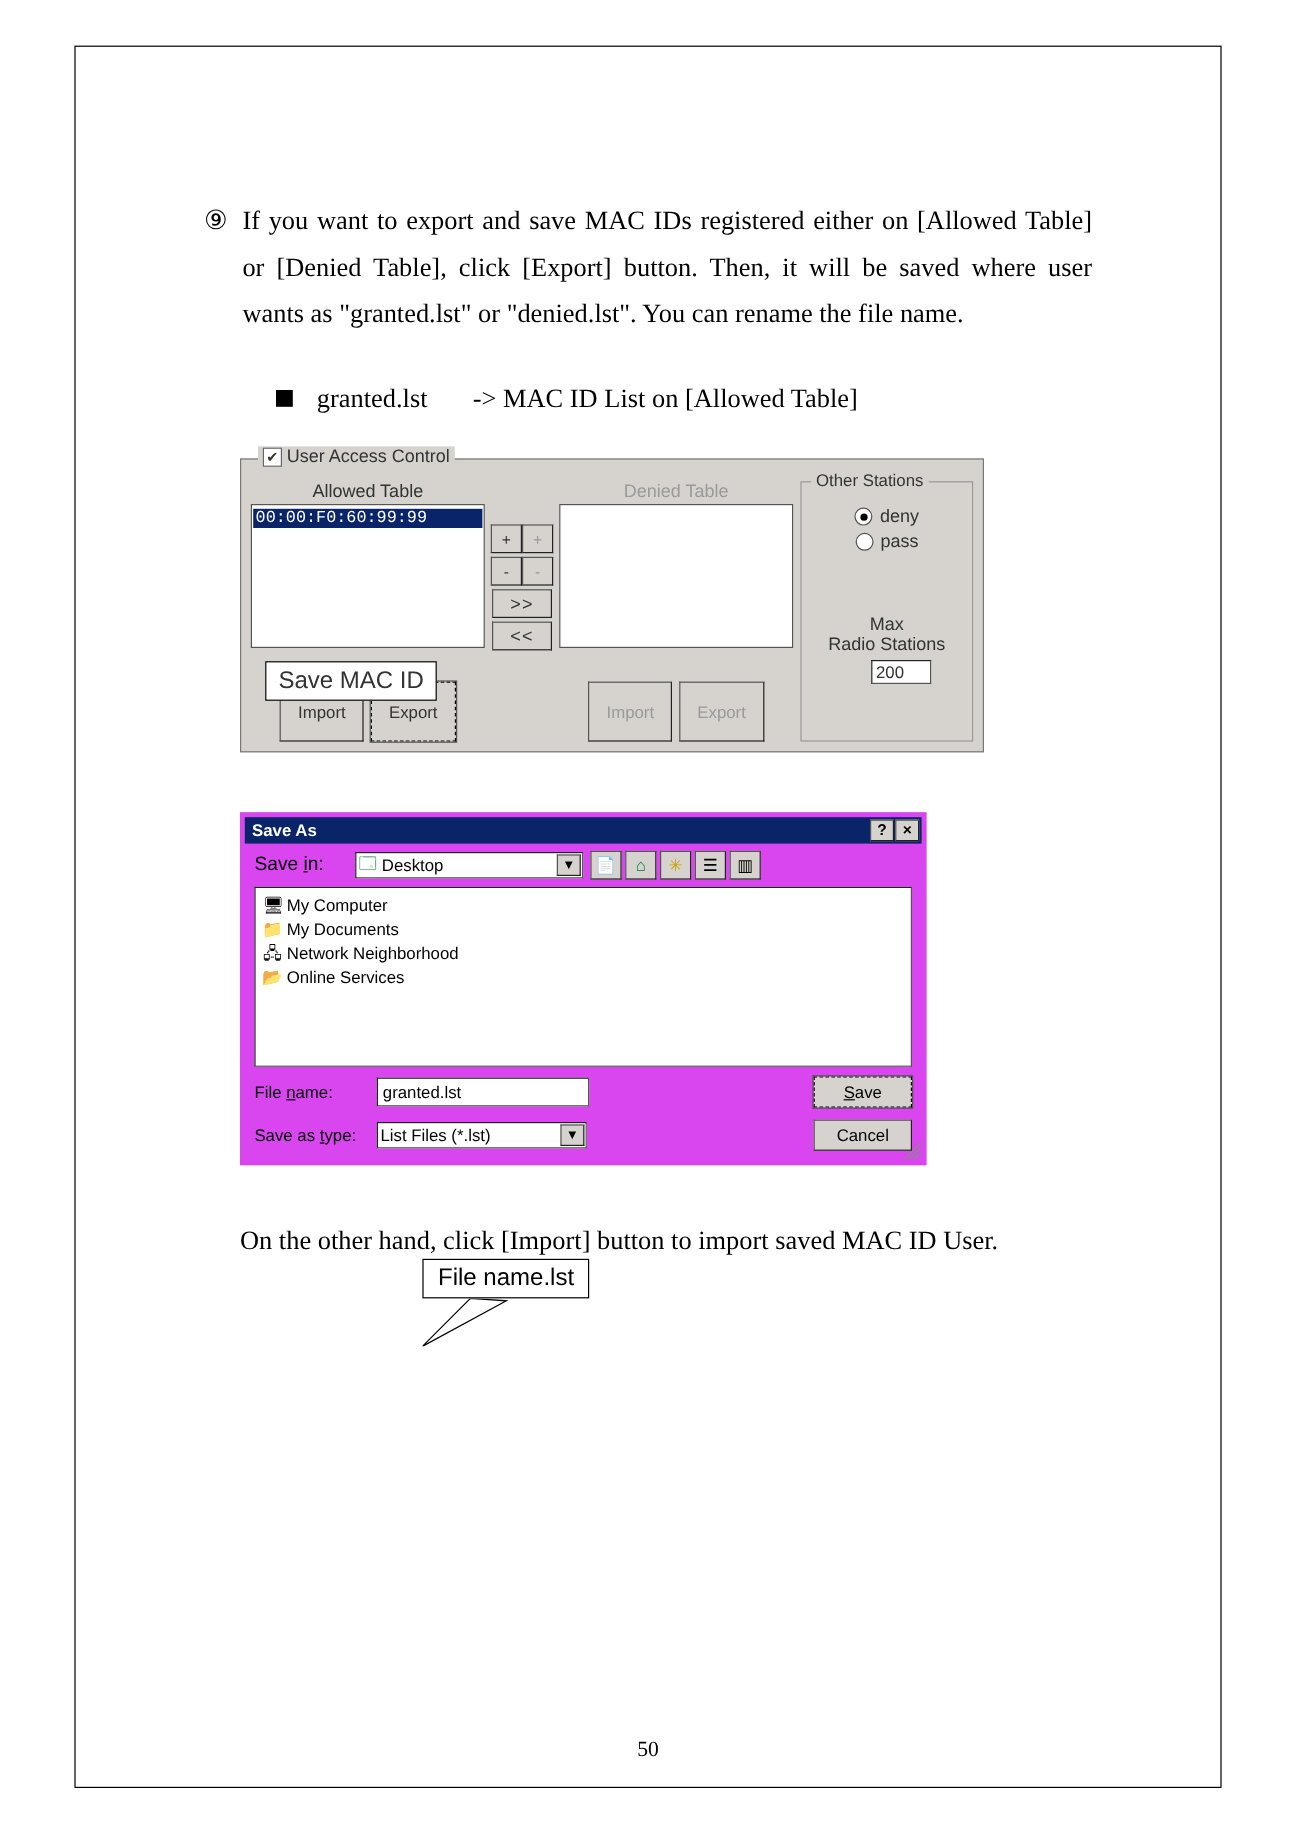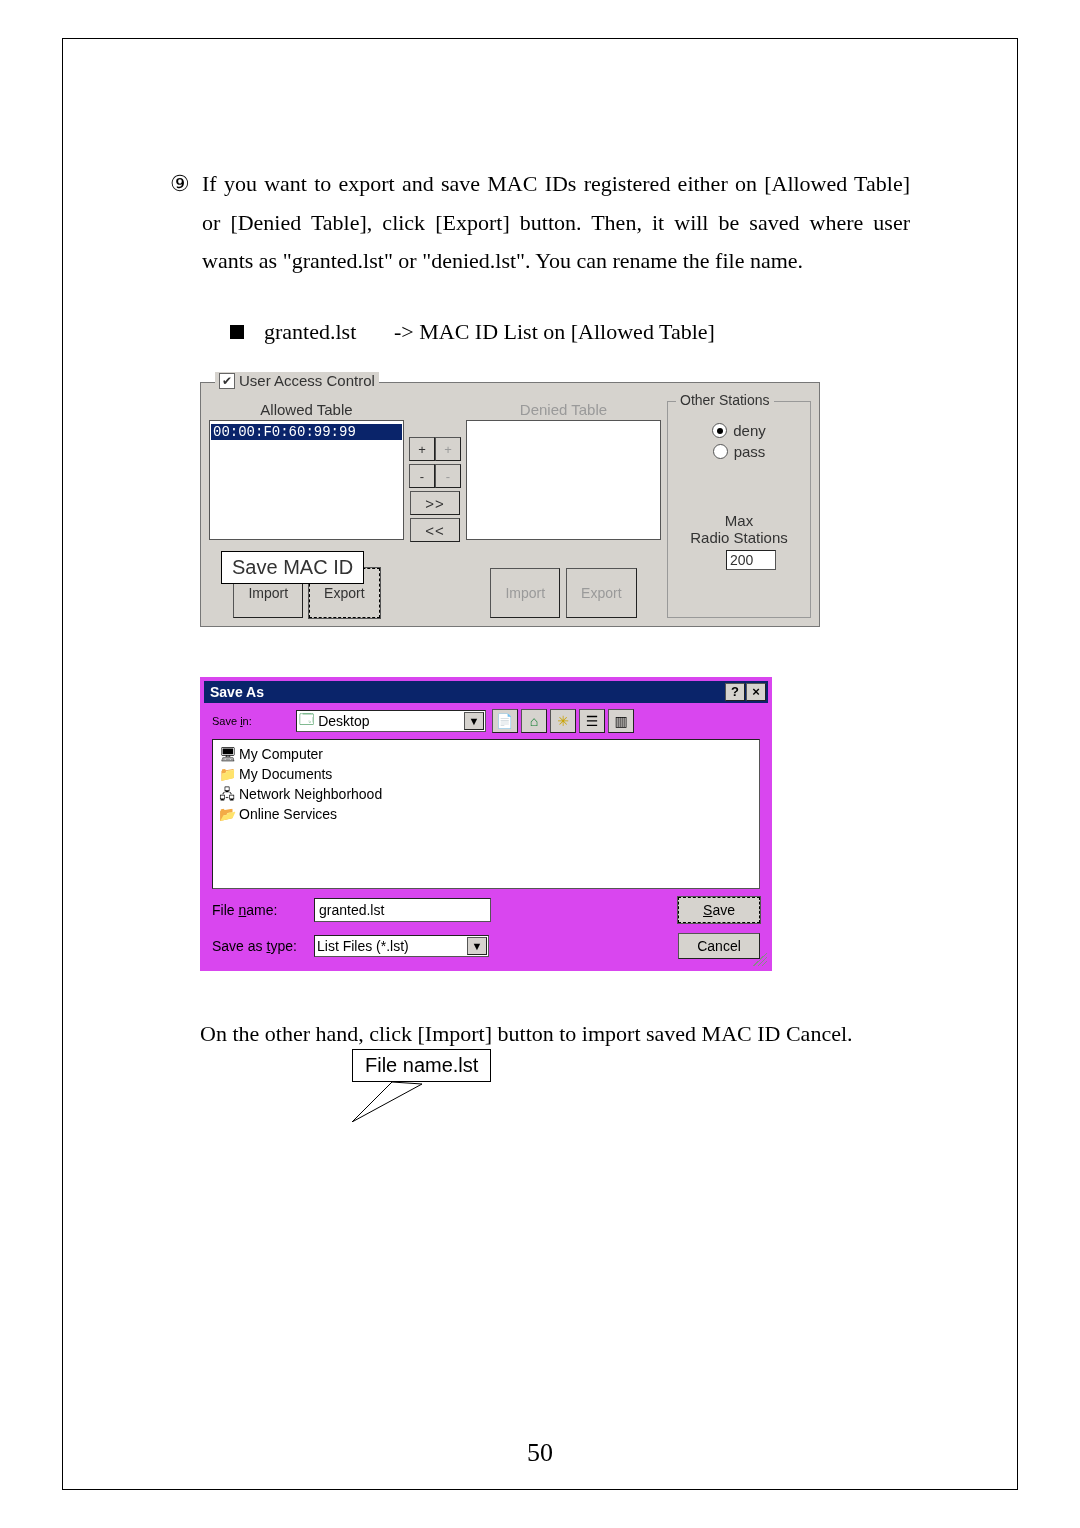--- a/index.html
+++ b/index.html
@@ -197,21 +197,21 @@
   }
   .tb-btns { display:flex; gap:1px; }
   .tb-btn {
     width:18px; height:16px; background:#d6d3ce;
     border:1px solid #555; border-right-color:#222; border-bottom-color:#222;
     color:#000; font-size:13px; font-weight:bold;
     display:flex; align-items:center; justify-content:center;
     line-height: 12px;
   }
   .sa-row { display:flex; align-items:center; gap:6px; padding:6px 8px; }
-  .sa-row .lbl { width:78px; font-size:11px; }
+  .sa-row .lbl { width:78px; font-size:16px; }
   .combo {
     flex:1; height:22px; border:1px solid #555;
     border-top-color:#222; border-left-color:#222;
     background:#fff; display:flex; align-items:center; padding:0 2px;
     box-sizing:border-box; font-size:14px; position:relative;
   }
   .combo .dd {
     position:absolute; right:1px; top:1px; bottom:1px; width:18px;
     background:#d6d3ce; border:1px solid #555;
     border-right-color:#222; border-bottom-color:#222;
@@ -277,21 +277,21 @@
   .closing {
     margin-top: 50px;
     margin-left: 30px;
     font-size: 22px;
   }
   .pagenum {
     position: absolute;
     bottom: 60px;
     left: 0; right: 0;
     text-align: center;
-    font-size: 26px;
+    font-size: 18px;
   }
   .und { text-decoration: underline; }
 </style>
 </head>
 <body>
 
 <div class="page">
   <div class="page-border"></div>
 
   <div class="content">
@@ -432,17 +432,17 @@
             <span>List Files (*.lst)</span>
             <div class="dd">▼</div>
           </div>
           <div style="flex:1"></div>
           <div class="dlgbtn">Cancel</div>
         </div>
       </div>
       <div class="resize-grip"></div>
     </div>
 
-    <div class="closing">On the other hand, click [Import] button to import saved MAC ID Cancel.</div>
+    <div class="closing">On the other hand, click [Import] button to import saved MAC ID User.</div>
   </div>
 
   <div class="pagenum">50</div>
 </div>
 
 </body></html>

